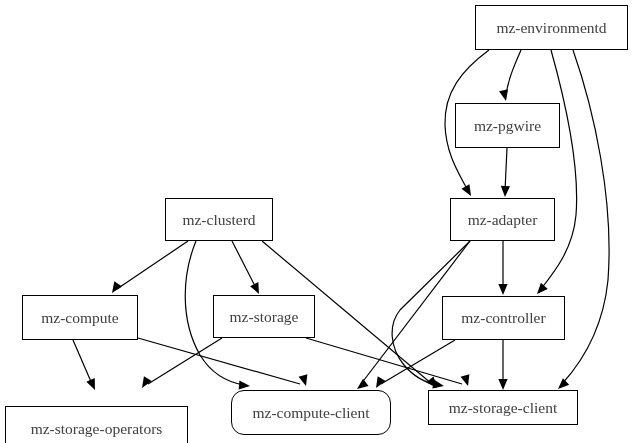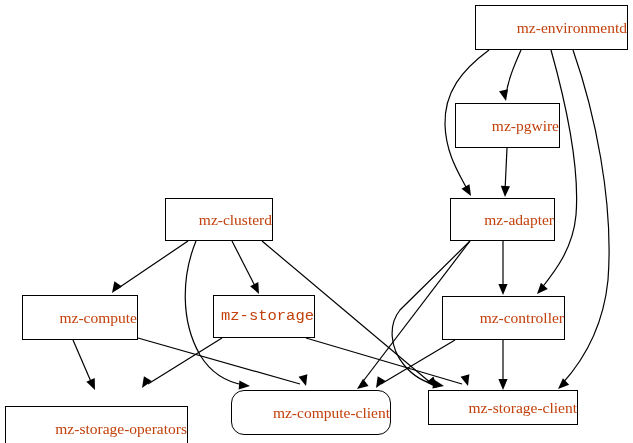--- a/index.html
+++ b/index.html
@@ -22,22 +22,22 @@
     width: 633px;
     height: 443px;
   }
   .node {
     position: absolute;
     box-sizing: border-box;
     border: 1px solid #000000;
     background: #ffffff;
     display: flex;
     align-items: center;
-    justify-content: flex-end;
-    color: #c2410c;
+    justify-content: center;
+    color: #404040;
     font-size: 15.5px;
     line-height: 1;
     white-space: nowrap;
     z-index: 2;
   }
   .node-label {
     pointer-events: none;
   }
 </style>
 </head>
@@ -90,21 +90,21 @@
     </div>
     <div class="node" style="left: 165px; top: 198px; width: 108px; height: 43px; background: rgb(255, 255, 255); border-color: rgb(0, 0, 0);">
       <span class="node-label">mz-clusterd</span>
     </div>
     <div class="node" style="left: 450px; top: 198px; width: 105px; height: 43px; background: rgb(255, 255, 255); border-color: rgb(0, 0, 0);">
       <span class="node-label">mz-adapter</span>
     </div>
     <div class="node" style="left: 22px; top: 295px; width: 116px; height: 45px; background: rgb(255, 255, 255); border-color: rgb(0, 0, 0);">
       <span class="node-label">mz-compute</span>
     </div>
-    <div class="node" style="left: 213px; top: 295px; width: 102px; height: 43px; background: rgb(255, 255, 255); border-color: rgb(0, 0, 0); font-family: Liberation Mono, monospace;">
+    <div class="node" style="left: 213px; top: 295px; width: 102px; height: 43px; background: rgb(255, 255, 255); border-color: rgb(0, 0, 0);">
       <span class="node-label">mz-storage</span>
     </div>
     <div class="node" style="left: 442px; top: 296px; width: 123px; height: 44px; background: rgb(255, 255, 255); border-color: rgb(0, 0, 0);">
       <span class="node-label">mz-controller</span>
     </div>
     <div class="node" style="left: 5px; top: 390px; width: 183px; height: 45px; background: rgb(255, 255, 255); border-color: rgb(0, 0, 0); margin-top: 16px;">
       <span class="node-label">mz-storage-operators</span>
     </div>
     <div class="node" style="left: 231px; top: 390px; width: 160px; height: 45px; background: rgb(255, 255, 255); border-color: rgb(0, 0, 0); border-radius: 13px;">
       <span class="node-label">mz-compute-client</span>

